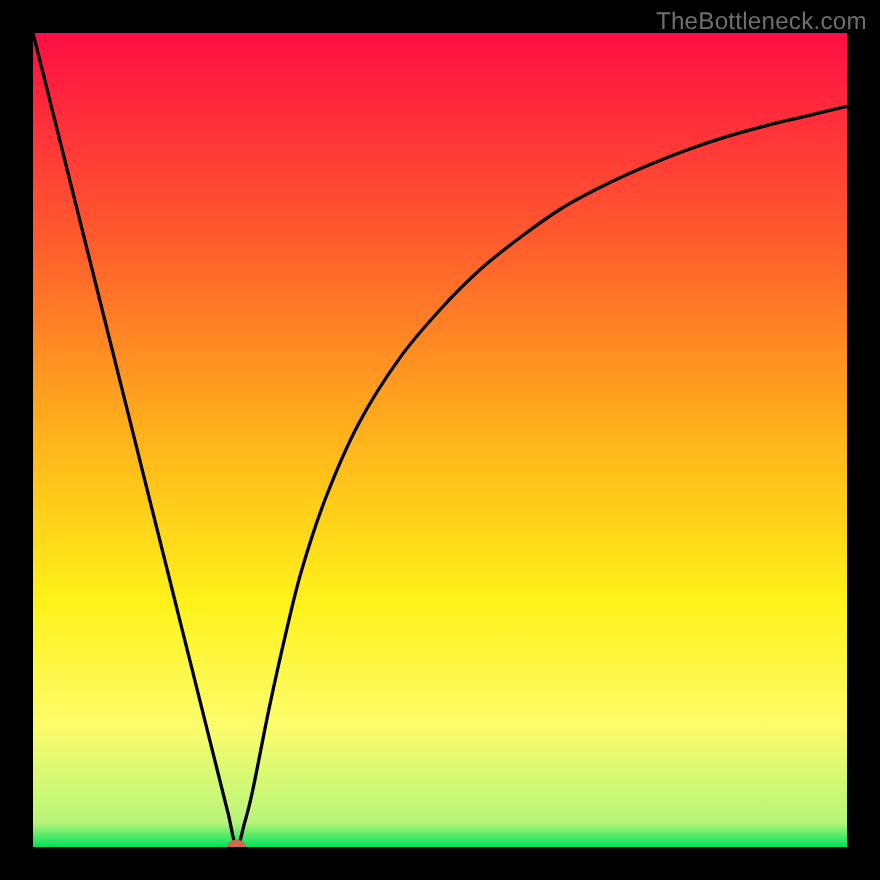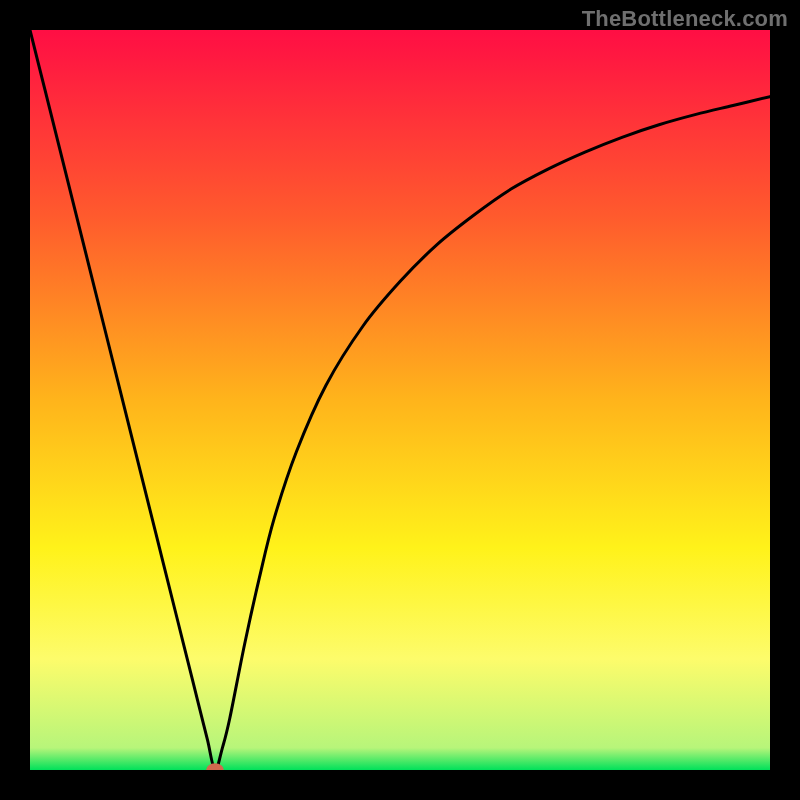--- a/index.html
+++ b/index.html
@@ -24,21 +24,21 @@
     width: 740px;
     height: 740px;
     overflow: hidden;
   }
   .watermark {
     position: absolute;
     top: 6px;
     right: 12px;
     color: #6f6f6f;
     font-size: 22px;
-    font-weight: 700;
+    font-weight: 400;
     letter-spacing: 0.2px;
     z-index: 10;
     user-select: none;
   }
   svg { display: block; }
 </style>
 </head>
 <body>
 
 <div class="frame">

